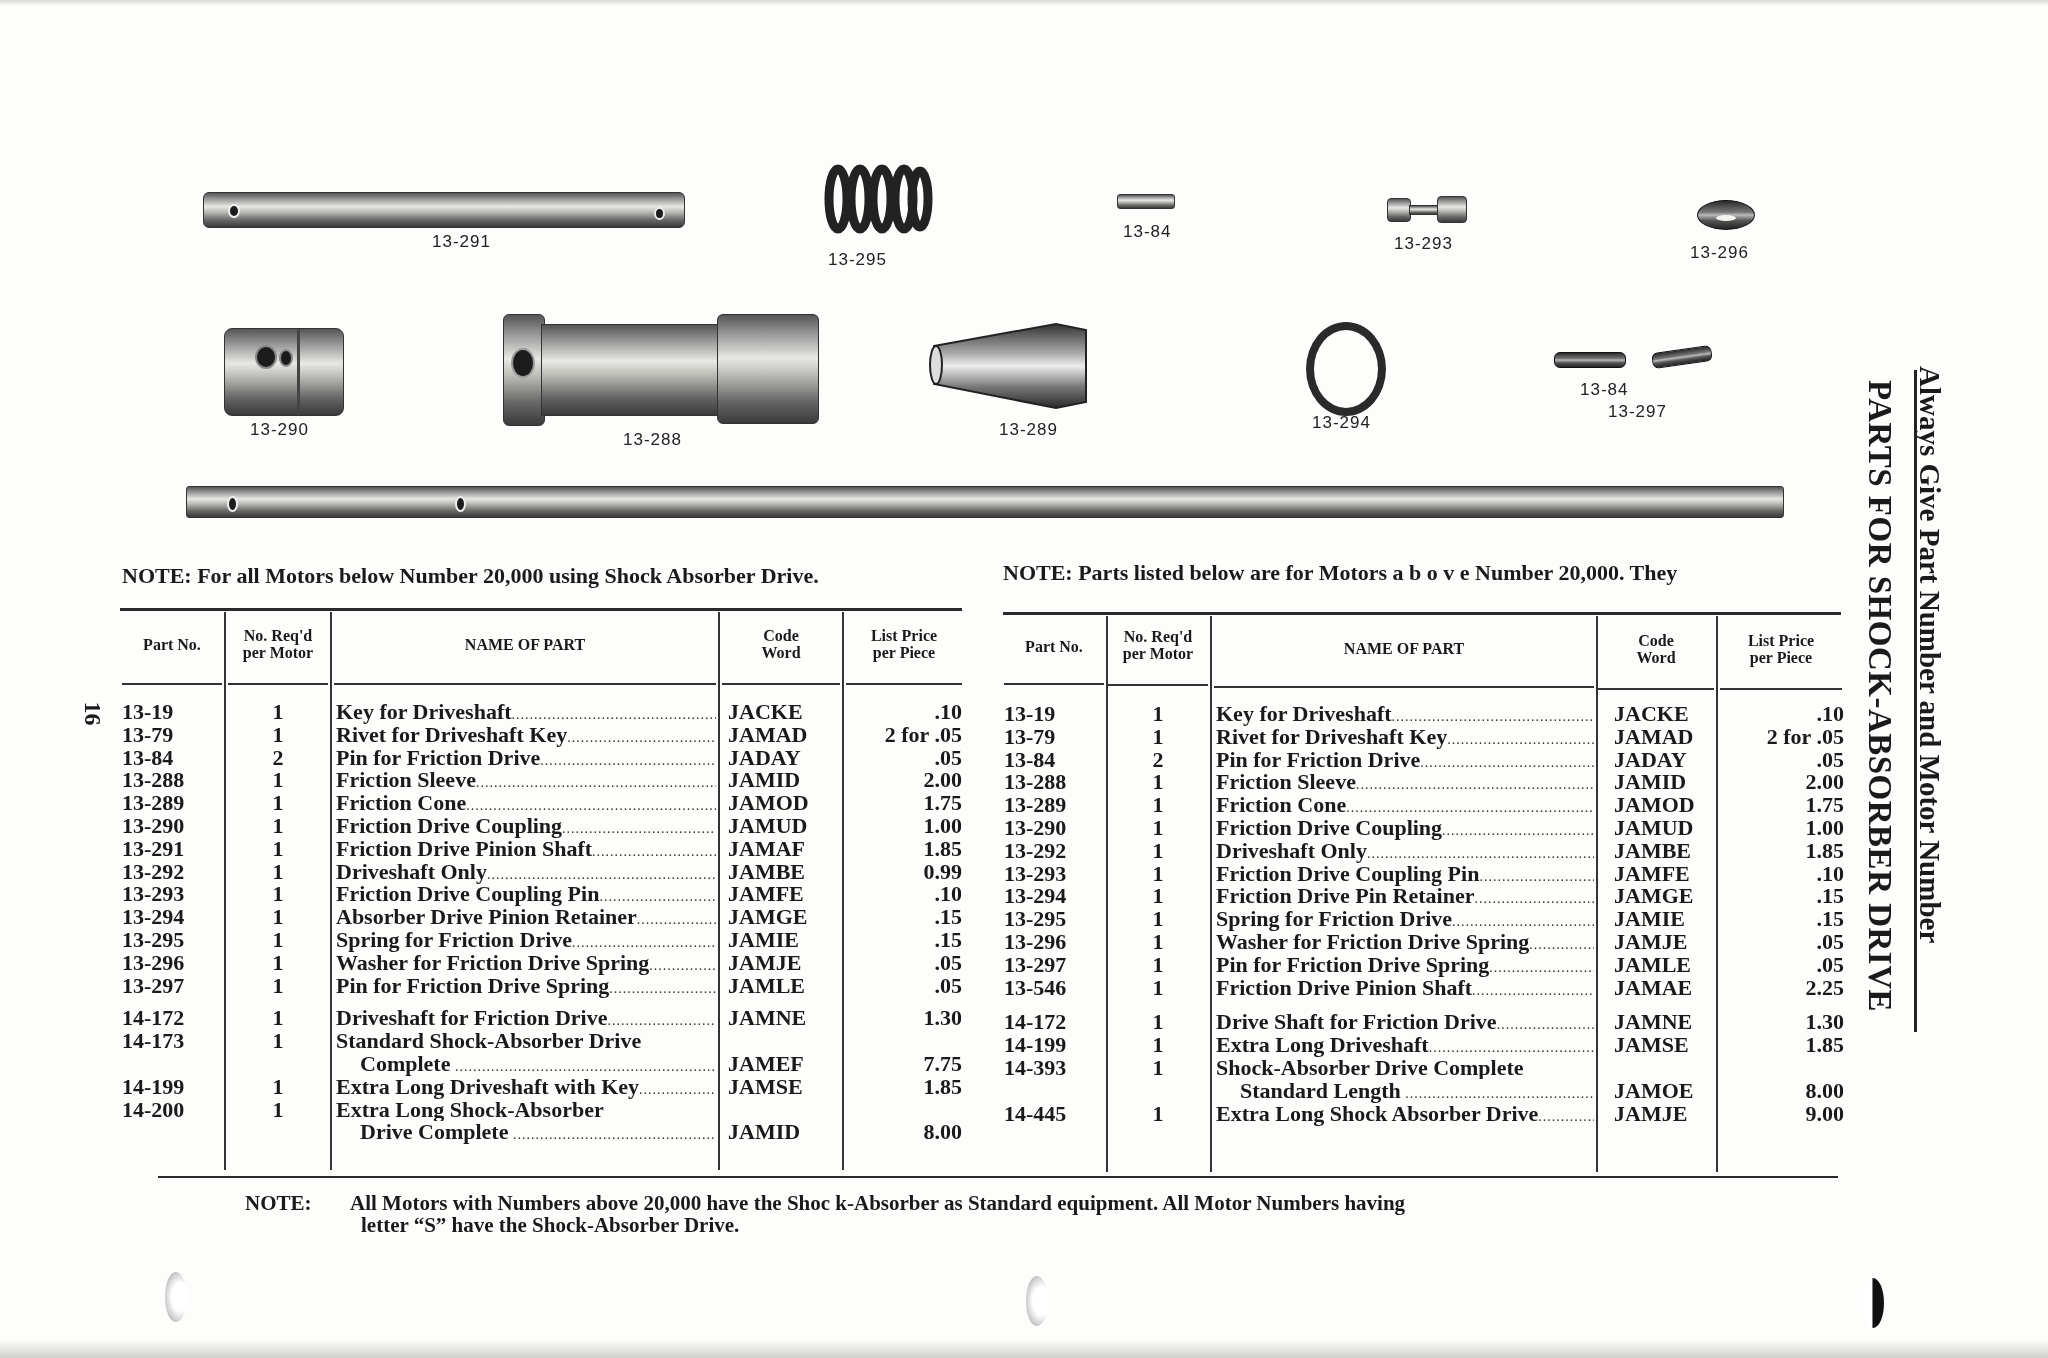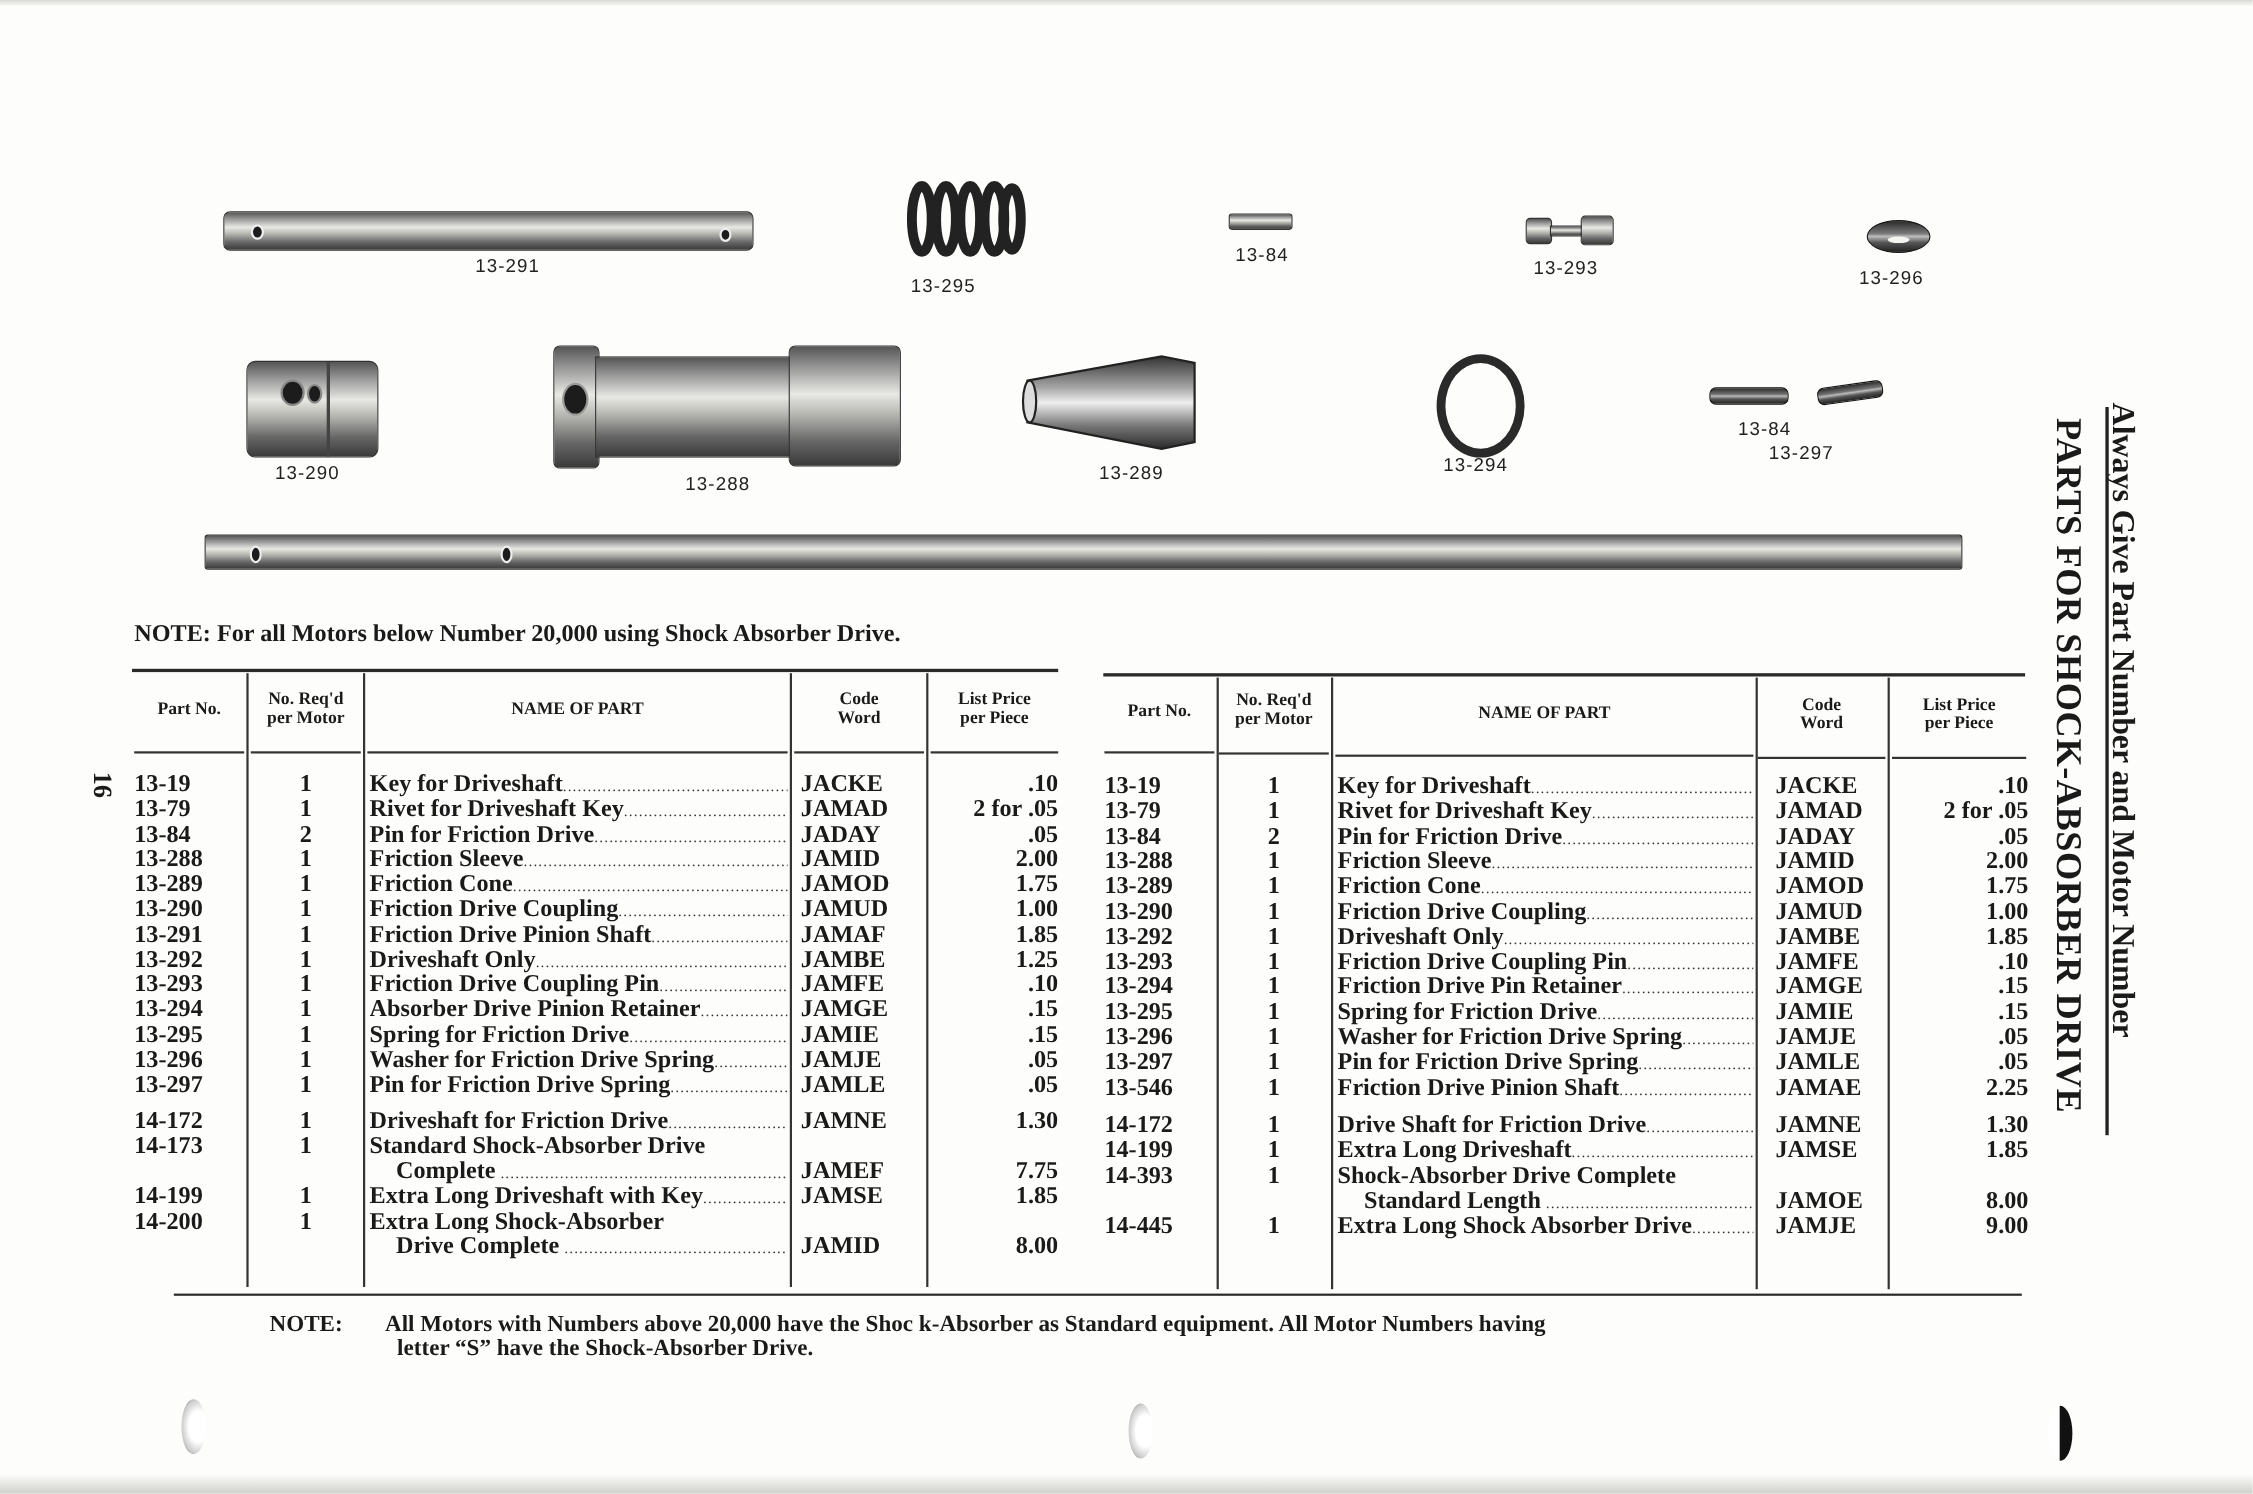--- a/index.html
+++ b/index.html
@@ -200,21 +200,21 @@
         <div class="c-qty" style="left: 228px; width: 100px;">1</div>
         <div class="c-name" style="left: 336px; width: 380px;"><span>Friction Drive Pinion Shaft</span><span class="leader">..........................................................</span></div>
         <div class="c-code" style="left: 728px; top: 0px;">JAMAF</div>
         <div class="c-price" style="left: 846px; width: 116px; top: 0px;">1.85</div>
       </div>
       <div class="row" style="top: 859.6px; left: 0px;">
         <div class="c-part" style="left: 122px;">13-292</div>
         <div class="c-qty" style="left: 228px; width: 100px;">1</div>
         <div class="c-name" style="left: 336px; width: 380px;"><span>Driveshaft Only</span><span class="leader">..........................................................</span></div>
         <div class="c-code" style="left: 728px; top: 0px;">JAMBE</div>
-        <div class="c-price" style="left: 846px; width: 116px; top: 0px;">1.25</div>
+        <div class="c-price" style="left: 846px; width: 116px; top: 0px;">0.99</div>
       </div>
       <div class="row" style="top: 882.4px; left: 0px;">
         <div class="c-part" style="left: 122px;">13-293</div>
         <div class="c-qty" style="left: 228px; width: 100px;">1</div>
         <div class="c-name" style="left: 336px; width: 380px;"><span>Friction Drive Coupling Pin</span><span class="leader">..........................................................</span></div>
         <div class="c-code" style="left: 728px; top: 0px;">JAMFE</div>
         <div class="c-price" style="left: 846px; width: 116px; top: 0px;">.10</div>
       </div>
       <div class="row" style="top: 905.2px; left: 0px;">
         <div class="c-part" style="left: 122px;">13-294</div>
@@ -271,20 +271,21 @@
         <div class="c-qty" style="left: 228px; width: 100px;">1</div>
         <div class="c-name" style="left: 336px; width: 380px;"><span>Extra Long Shock-Absorber</span></div>
         <div class="c-name" style="left: 360px; width: 356px; top: 22.8px;"><span>Drive Complete</span><span class="leader"> ..........................................................</span></div>
         <div class="c-code" style="left: 728px; top: 22.8px;">JAMID</div>
         <div class="c-price" style="left: 846px; width: 116px; top: 22.8px;">8.00</div>
       </div>
     </div>
 </div>
 
 <div class="note" style="left:1003px;top:562px;">
+  <span>NOTE: Parts listed below are for Motors a b o v e Number 20,000.  They</span>
 </div>
 
 <div>
   <div class="ptable-frame-top" style="left:1003px;top:612px;width:838px;"></div>
 
   <div class="hdr" style="left:1004px;top:638px;width:100px;"><span>Part No.</span></div>
   <div class="hdr" style="left:1108px;top:628px;width:100px;"><span>No. Req'd</span><br><span>per Motor</span></div>
   <div class="hdr" style="left:1214px;top:640px;width:380px;"><span>NAME OF PART</span></div>
   <div class="hdr" style="left:1598px;top:632px;width:116px;"><span>Code</span><br><span>Word</span></div>
   <div class="hdr" style="left:1720px;top:632px;width:122px;"><span>List Price</span><br><span>per Piece</span></div>

